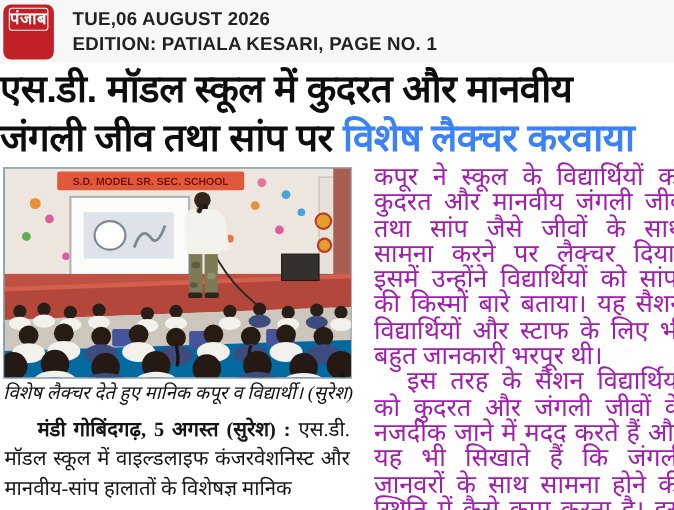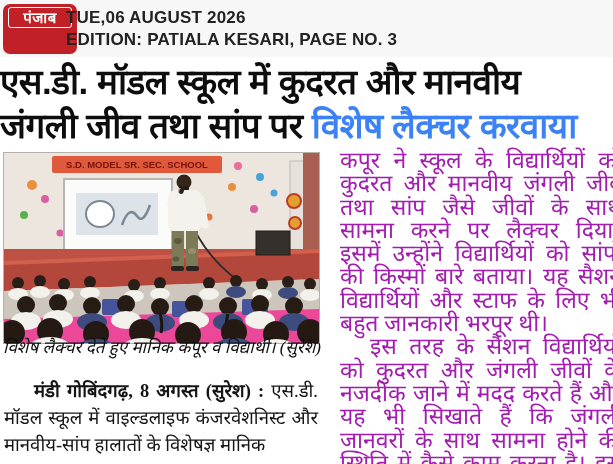--- a/index.html
+++ b/index.html
@@ -12,21 +12,21 @@
     overflow:hidden;
   }
   .page { position:absolute; inset:0; }
 
   
   .masthead {
     position:absolute; left:0; top:0; width:613px; height:57px;
     background:#f7f7f7;
   }
   .logo {
-    position:absolute; left:3px; top:4px; width:74px; height:50px;
+    position:absolute; left:3px; top:4px; width:46px; height:50px;
     background:#c12026; border-radius:7px;
     color:#ffffff; text-align:center;
     font-family:"Liberation Sans", sans-serif; font-weight:bold;
     box-sizing:border-box; padding-top:3px;
   }
   .logo-l1 {
     font-size:15px; line-height:19px;
     border:1.5px solid #ffffff; border-radius:3px;
     margin:0 5px; letter-spacing:0.5px;
   }
@@ -45,26 +45,26 @@
     font-family:"Liberation Sans", sans-serif; font-weight:bold;
     font-size:35px; line-height:44px; color:#0d0d0d;
     letter-spacing:-0.5px;
   }
   .hl-line { display:block; white-space:nowrap; }
   .hl-red { color:#3b82f6; }
 
   
   .photo {
     position:absolute; left:3px; top:152px; width:315px; height:190px;
-    border:1px solid #b5b2ac; box-sizing:content-box; background:#ec4899;
+    border:1px solid #b5b2ac; box-sizing:content-box; background:#0369a1;
   }
   .photo svg { display:block; }
 
   .caption {
-    position:absolute; left:3px; top:336px; width:316px;
+    position:absolute; left:3px; top:346px; width:316px;
     font-style:italic; font-size:17px; line-height:24px; color:#101010;
     white-space:nowrap;
   }
 
   
   .col-left {
     position:absolute; left:4px; top:378px; width:314px;
     font-size:18.5px; line-height:27px; text-align:justify; color:#151515;
   }
   .col-left p { margin:0; text-indent:30px; }
@@ -81,21 +81,21 @@
 <body>
 
 <div class="page">
 
   <div class="masthead">
     <div class="logo">
       <div class="logo-l1">पंजाब</div>
     </div>
     <div class="masthead-text">
       <div>TUE,06 AUGUST 2026</div>
-      <div>EDITION: PATIALA KESARI, PAGE NO. 3</div>
+      <div>EDITION: PATIALA KESARI, PAGE NO. 1</div>
     </div>
   </div>
 
   <h1 class="headline">
     <span class="hl-line">एस.डी. मॉडल स्कूल में कुदरत और मानवीय</span>
     <span class="hl-line"><span>जंगली जीव तथा सांप पर</span> <span class="hl-red">विशेष लैक्चर करवाया</span></span>
   </h1>
 
   <div class="photo">
     <svg width="315" height="190" viewBox="0 0 315 190" xmlns="http://www.w3.org/2000/svg">
@@ -234,21 +234,21 @@
         <ellipse cx="92" cy="196" rx="20" ry="10" fill="#3d4b7e"></ellipse>
         <ellipse cx="230" cy="195" rx="20" ry="10" fill="#3d4b7e"></ellipse>
         <path d="M306,186 q4,12 2,14" stroke="#1d140e" stroke-width="4" fill="none"></path>
       </g>
     </svg>
   </div>
 
   <div class="caption">विशेष लैक्चर देते हुए मानिक कपूर व विद्यार्थी। (सुरेश)</div>
 
   <div class="col-left">
-    <p><span class="dateline">मंडी गोबिंदगढ़, 8 अगस्त (सुरेश) :</span><span> एस.डी. मॉडल स्कूल में वाइल्डलाइफ कंजरवेशनिस्ट और मानवीय-सांप हालातों के विशेषज्ञ मानिक</span></p>
+    <p><span class="dateline">मंडी गोबिंदगढ़, 5 अगस्त (सुरेश) :</span><span> एस.डी. मॉडल स्कूल में वाइल्डलाइफ कंजरवेशनिस्ट और मानवीय-सांप हालातों के विशेषज्ञ मानिक</span></p>
   </div>
 
   <div class="col-right">
     <p>कपूर ने स्कूल के विद्यार्थियों को कुदरत और मानवीय जंगली जीव तथा सांप जैसे जीवों के साथ सामना करने पर लैक्चर दिया। इसमें उन्होंने विद्यार्थियों को सांपों की किस्मों बारे बताया। यह सैशन विद्यार्थियों और स्टाफ के लिए भी बहुत जानकारी भरपूर थी।</p>
     <p class="indent">इस तरह के सैशन विद्यार्थियों को कुदरत और जंगली जीवों के नजदीक जाने में मदद करते हैं और यह भी सिखाते हैं कि जंगली जानवरों के साथ सामना होने की स्थिति में कैसे काम करना है। इस अवसर पर स्कूल प्रिंसीपल अर्चना गुप्ता ने मानिक कपूर का धन्यवाद किया।</p>
   </div>
 
 </div>
 
 </body></html>

